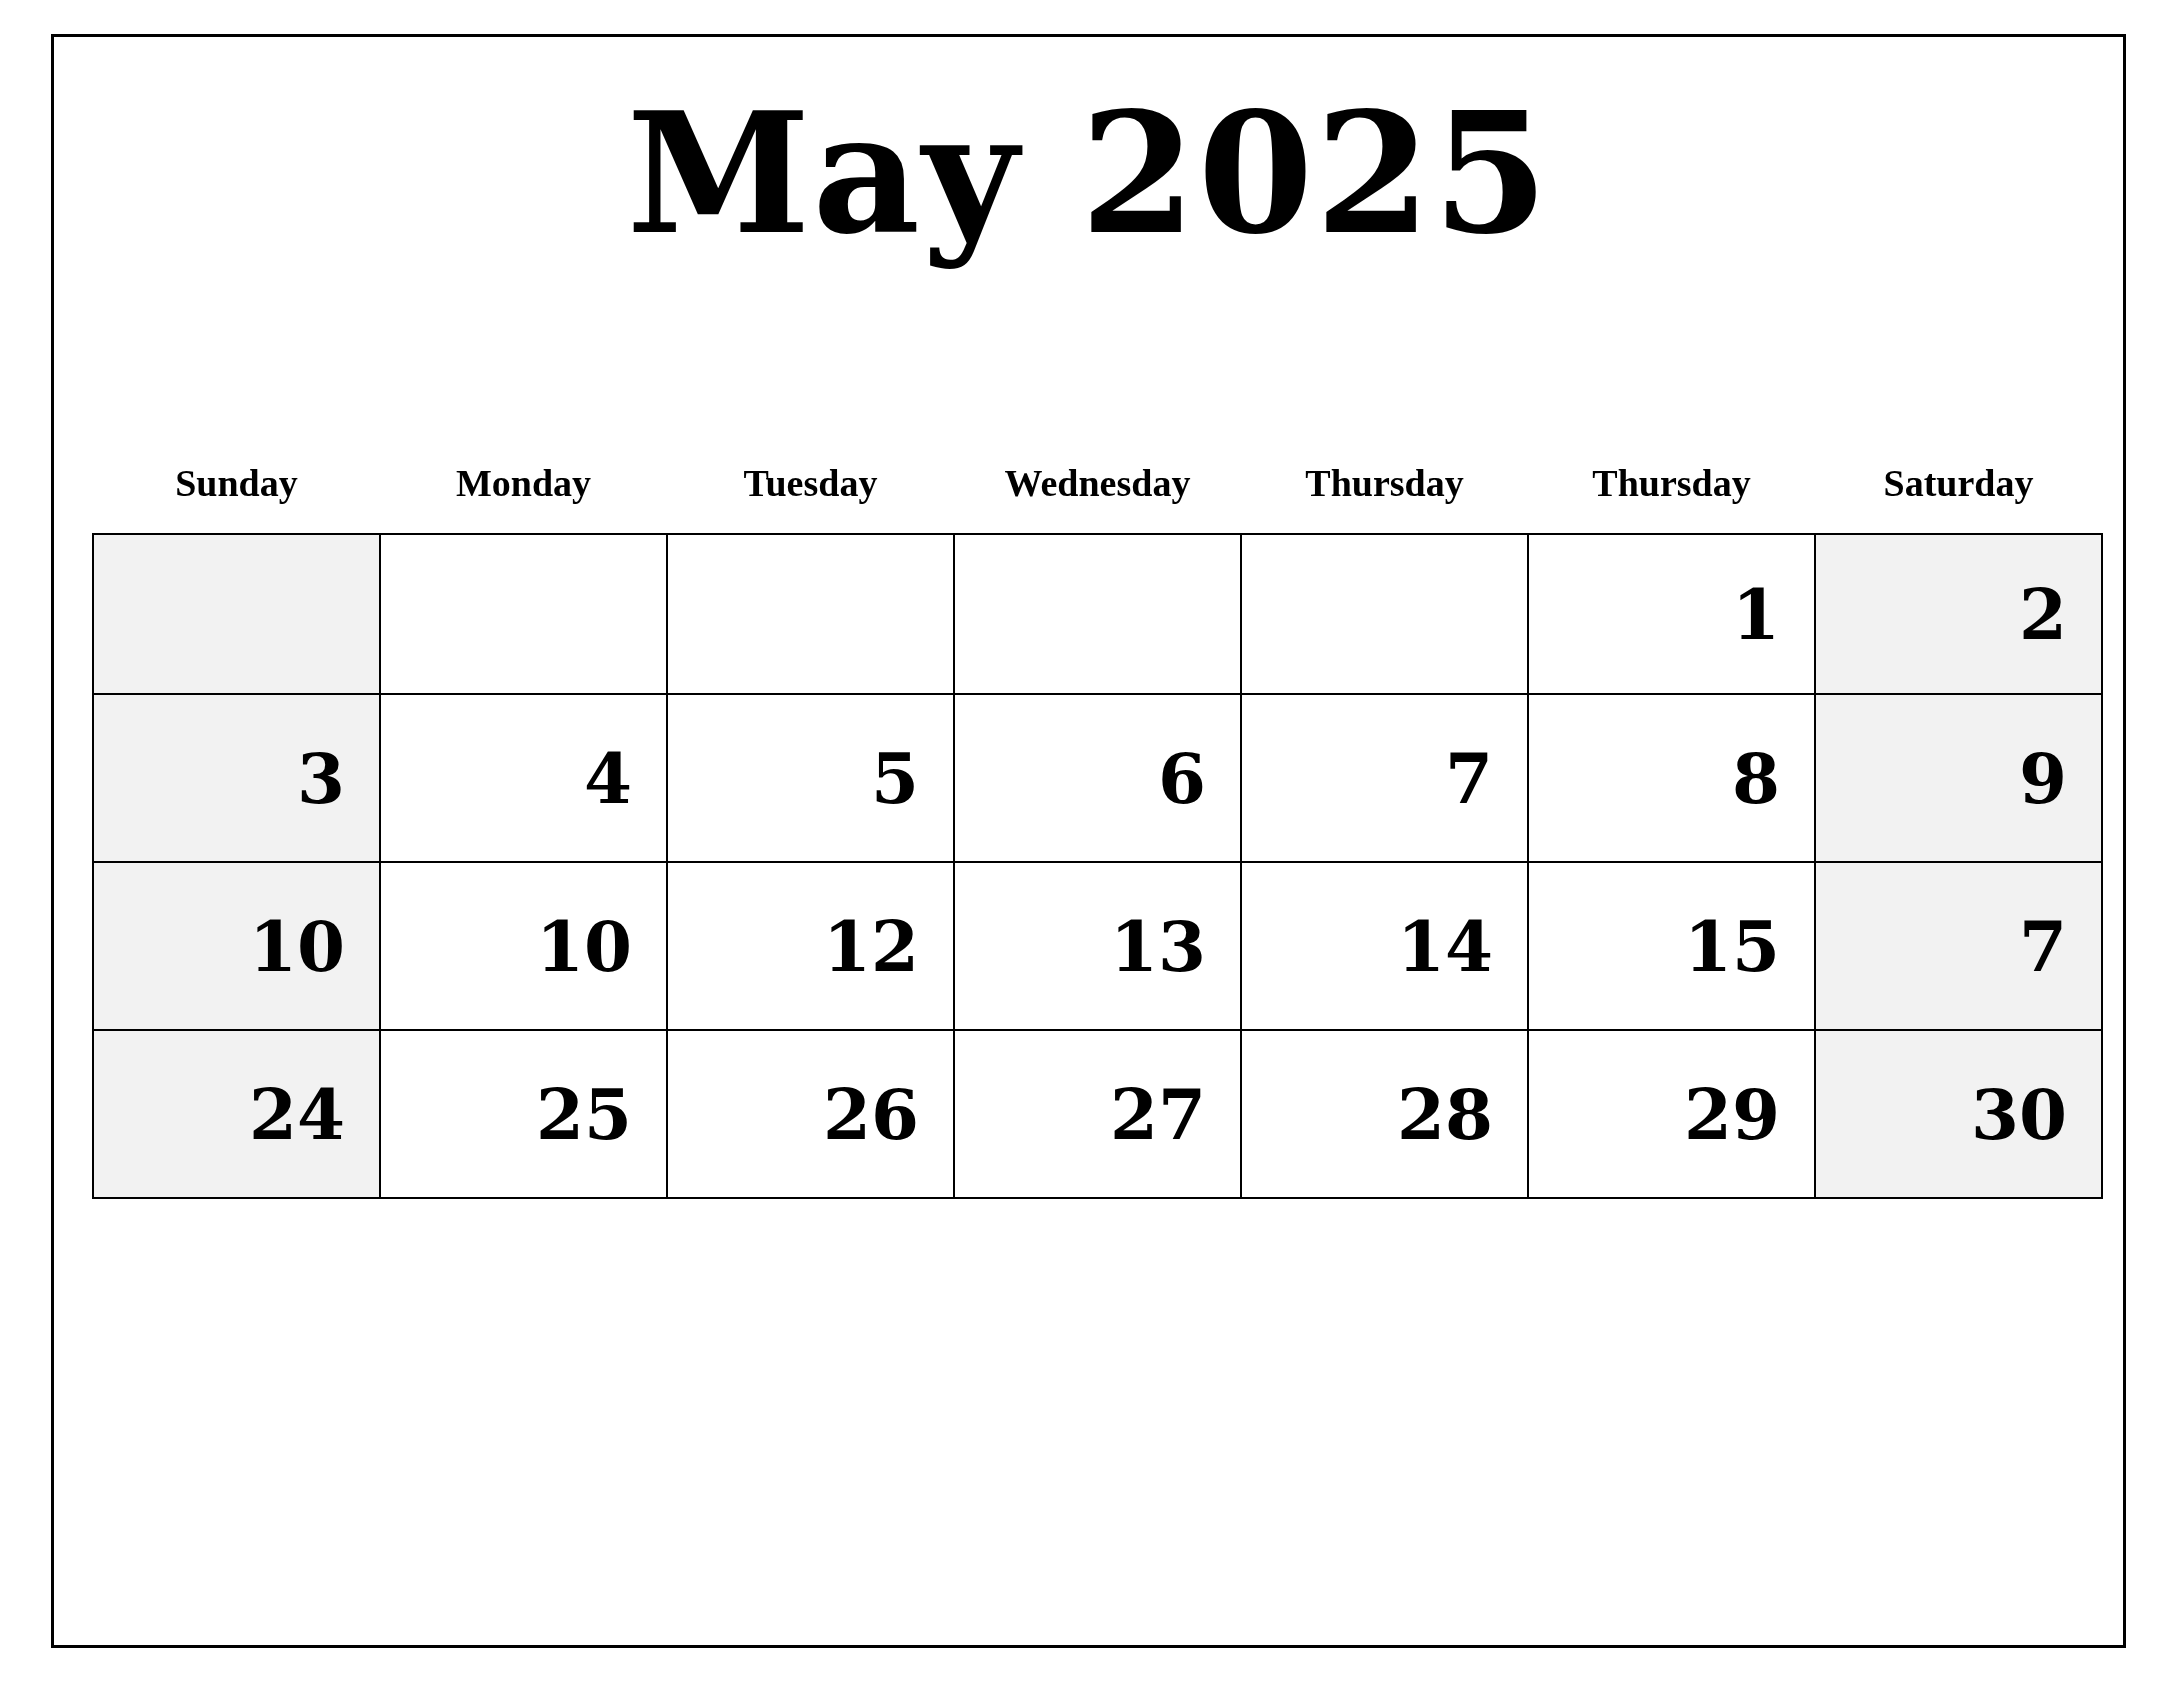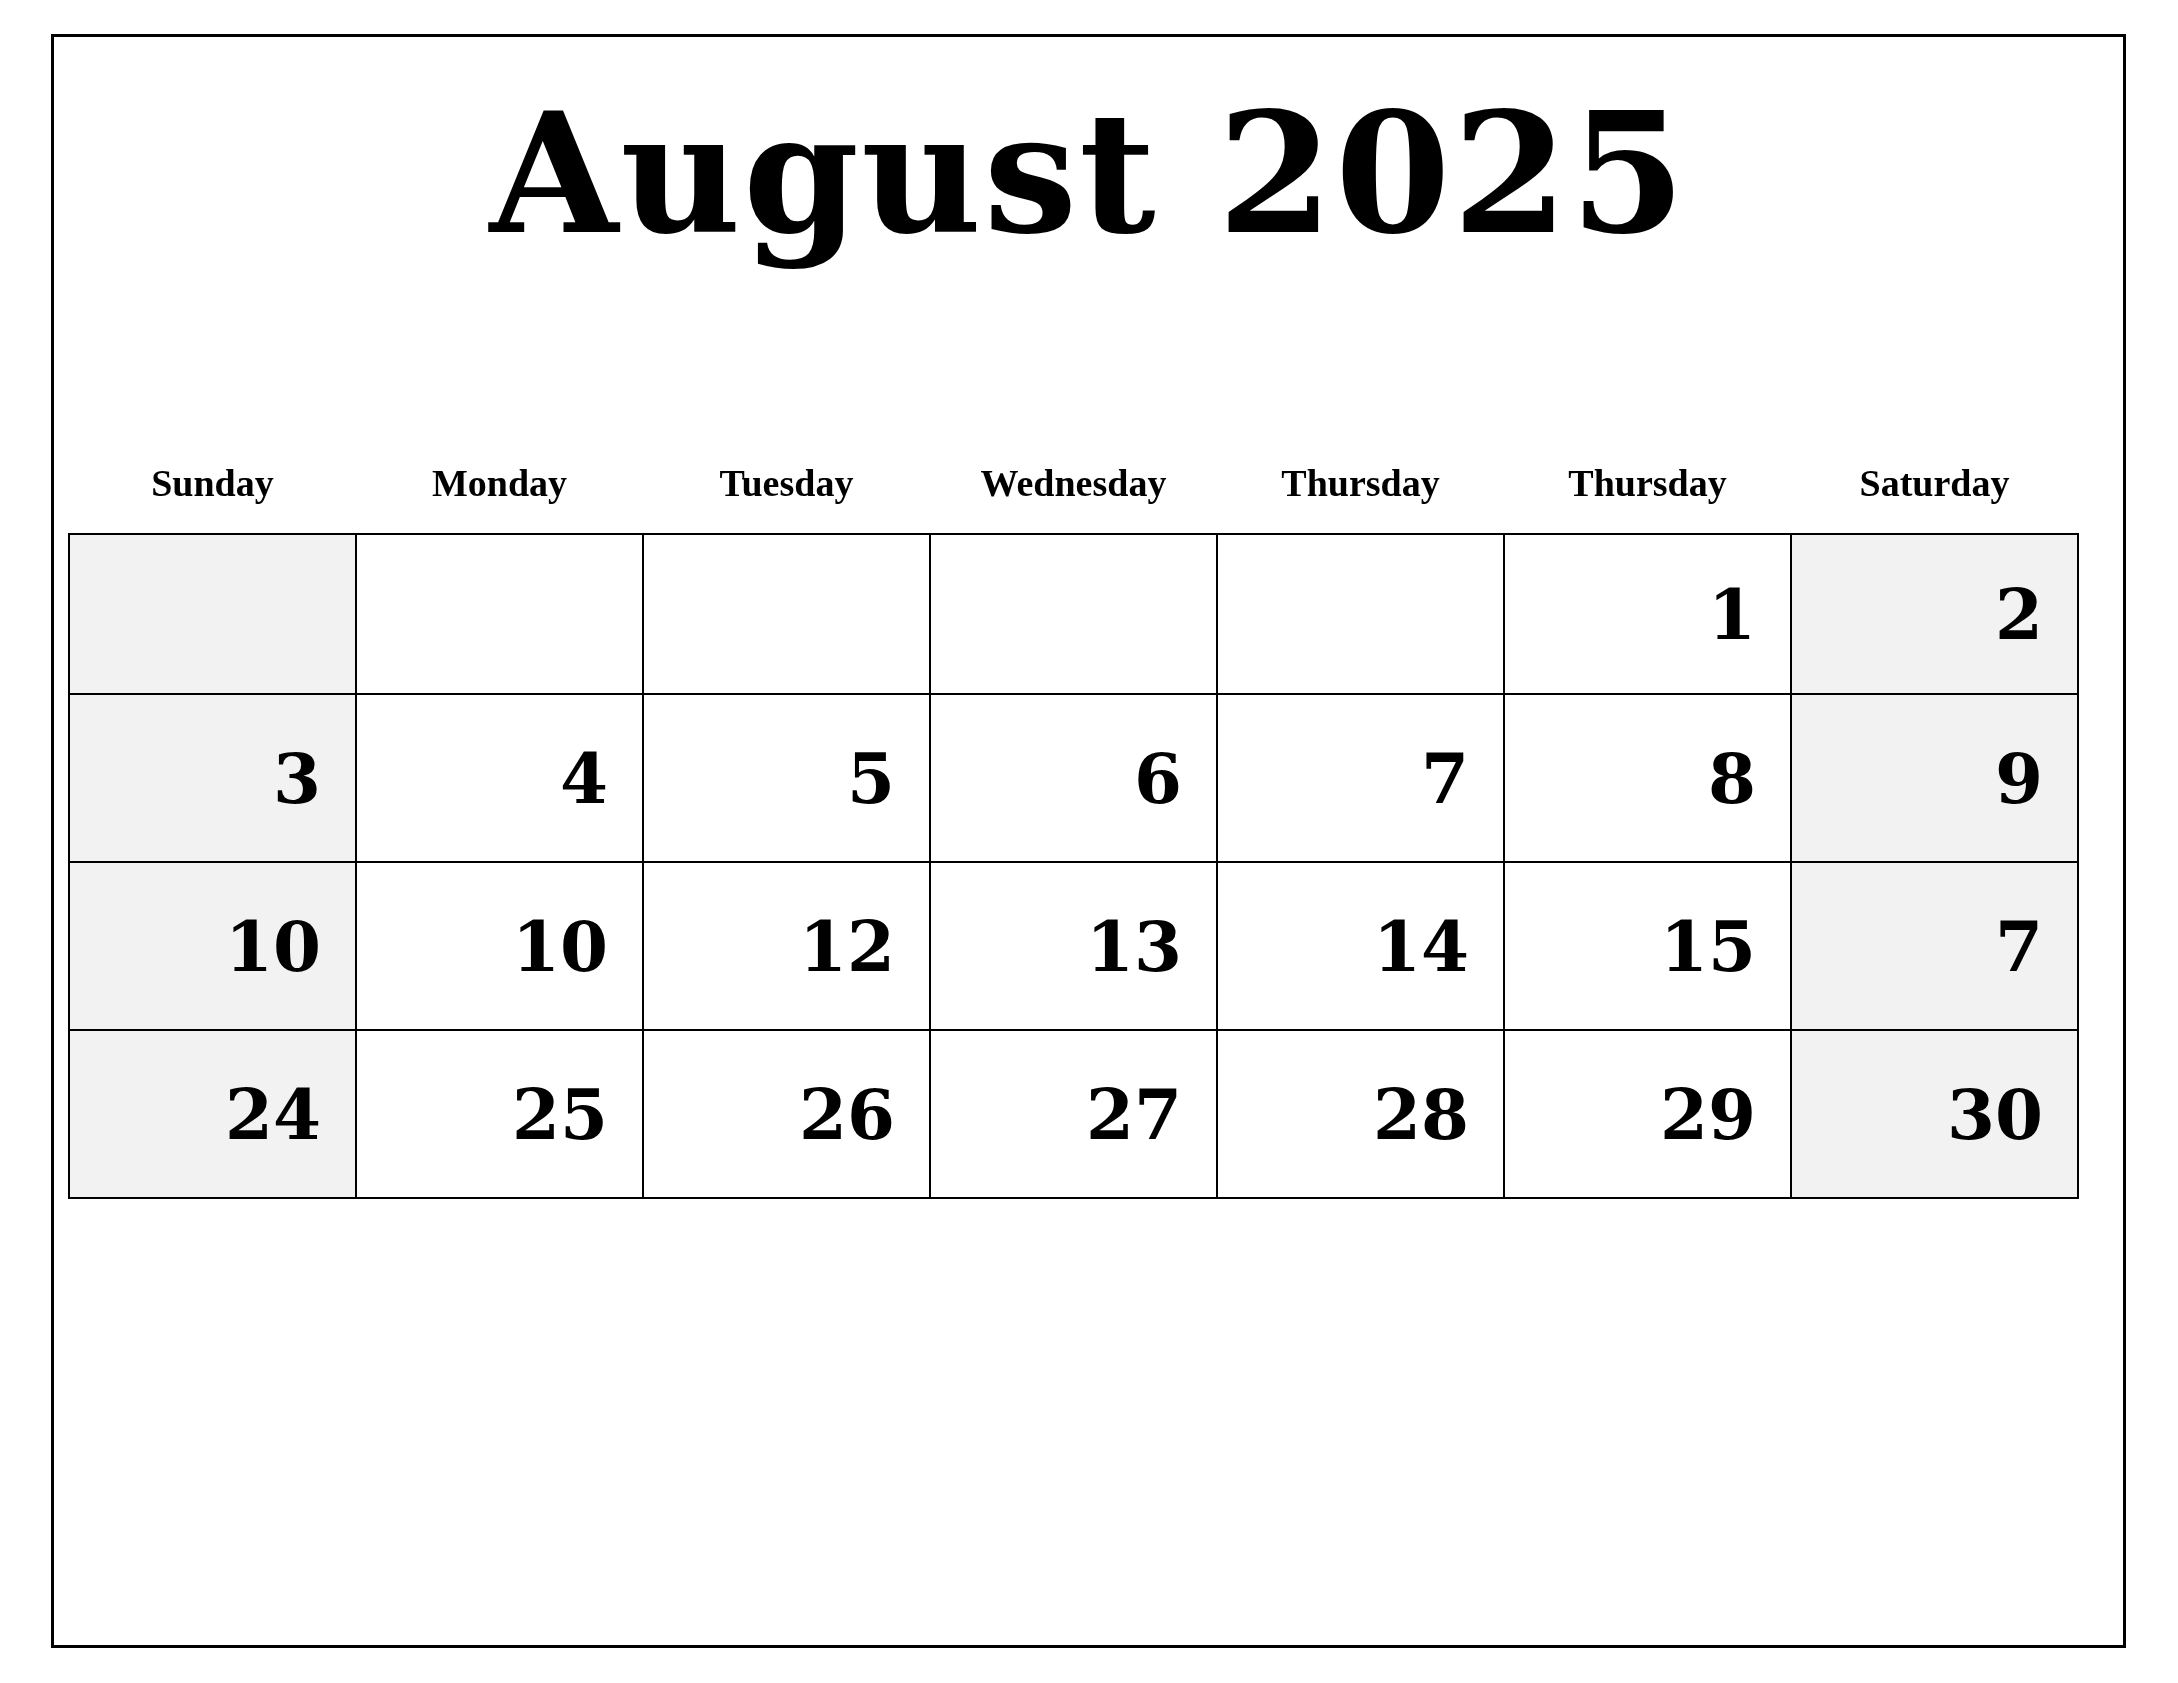--- a/index.html
+++ b/index.html
@@ -46,21 +46,21 @@
     font-size: 166px;
     line-height: 1;
     letter-spacing: 2px;
     color: #000000;
     margin-top: 57px;
     margin-bottom: 0;
     white-space: nowrap;
   }
   .cal-wrap {
     position: absolute;
-    left: 68px;
+    left: 92px;
     top: 436px;
     width: 2010px;
     height: 1148px;
   }
   table.calendar {
     border-collapse: collapse;
     table-layout: fixed;
     width: 2010px;
   }
   table.calendar col {
@@ -109,21 +109,21 @@
     text-decoration: underline;
   }
 </style>
 </head>
 <body>
 
 <div class="page">
   <div class="page-border"></div>
 
   <div class="inner">
-    <h1 class="title">August 2025</h1>
+    <h1 class="title">May 2025</h1>
   </div>
 
   <div class="cal-wrap">
     <table class="calendar">
       <colgroup>
         <col>
           <col>
           <col>
           <col>
           <col>

